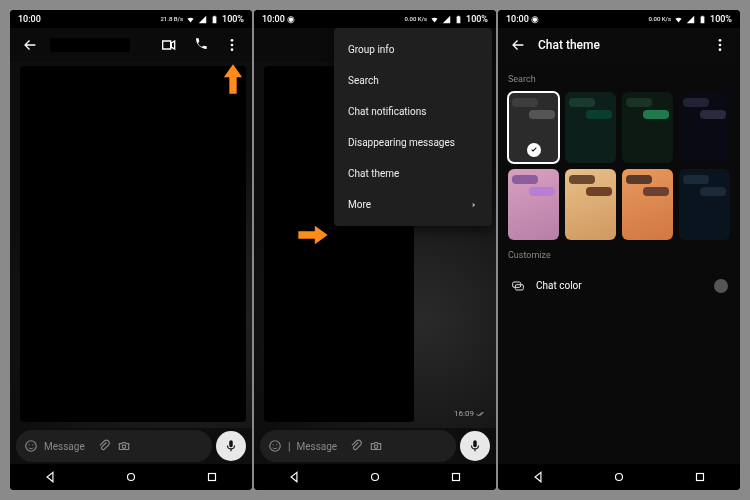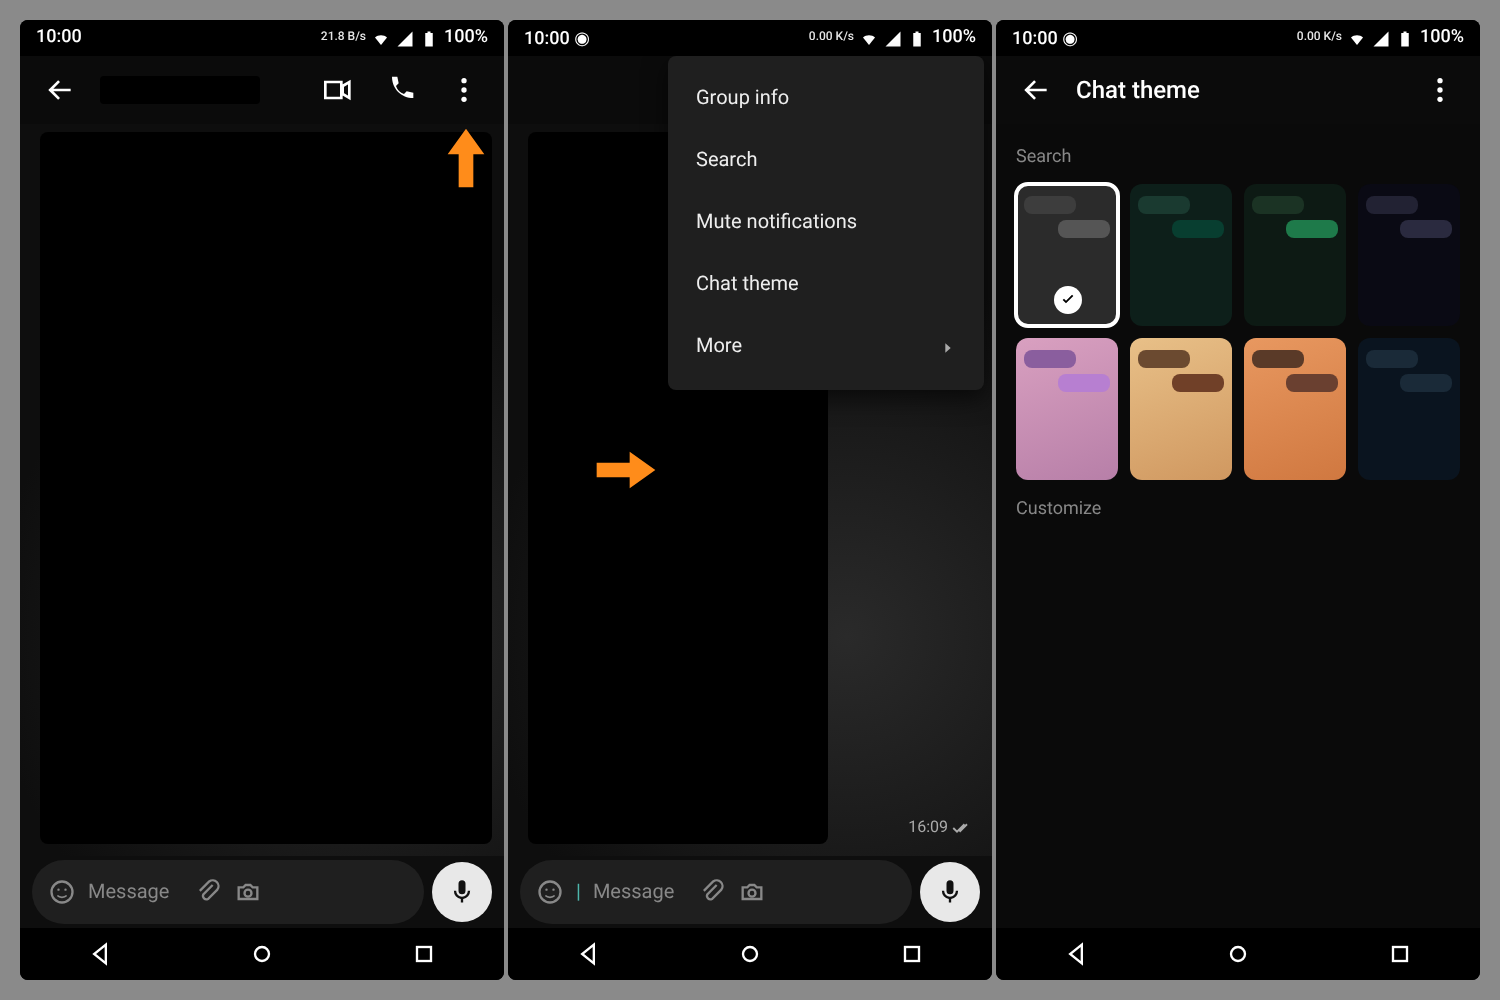--- a/index.html
+++ b/index.html
@@ -376,21 +376,22 @@
           <circle cx="12" cy="12" r="6" fill="none" stroke-width="2"></circle>
         </svg>
       <svg viewBox="0 0 24 24">
           <rect x="6" y="6" width="12" height="12" fill="none" stroke-width="2"></rect>
         </svg>
     </div>
 
     <div class="menu" id="menu2">
         <div class="menu-item">Group info</div>
         <div class="menu-item">Search</div>
-        <div class="menu-item">Mute notifications</div>
+        <div class="menu-item">Chat notifications</div>
+        <div class="menu-item">Disappearing messages</div>
         <div class="menu-item">Chat theme</div>
         <div class="menu-item">More<svg viewBox="0 0 24 24">
             <path d="M8 5l8 7-8 7z"></path>
           </svg></div>
       </div>
 
     <div class="arrow" style="top:214px; left:42px; width:34px; height:22px;">
       <svg viewBox="0 0 36 24">
           <path d="M34 12 L20 2 L20 8 L2 8 L2 16 L20 16 L20 22 Z" fill="#ff8c1a"></path>
         </svg>
@@ -481,20 +482,29 @@
             </div>
           </div>
           <div class="theme-tile" style="background: rgb(10, 20, 31);">
             <div class="bubble-pair">
               <div class="bub in" style="background:#1a2a38"></div>
               <div class="bub out" style="background:#1a2a38"></div>
             </div>
           </div>
         </div>
       <div class="section-label">Customize</div>
+      <div class="cust-row">
+        <svg viewBox="0 0 24 24">
+            <rect x="4" y="6" width="12" height="8" rx="2"></rect>
+            <rect x="8" y="10" width="12" height="8" rx="2"></rect>
+          </svg>
+        <span>Chat color</span>
+        <div class="spacer"></div>
+        <div class="swatch"></div>
+      </div>
     </div>
     <div class="navbar">
       <svg viewBox="0 0 24 24">
           <path d="M17 4l-10 8 10 8z" fill="none" stroke-width="2"></path>
         </svg>
       <svg viewBox="0 0 24 24">
           <circle cx="12" cy="12" r="6" fill="none" stroke-width="2"></circle>
         </svg>
       <svg viewBox="0 0 24 24">
           <rect x="6" y="6" width="12" height="12" fill="none" stroke-width="2"></rect>

